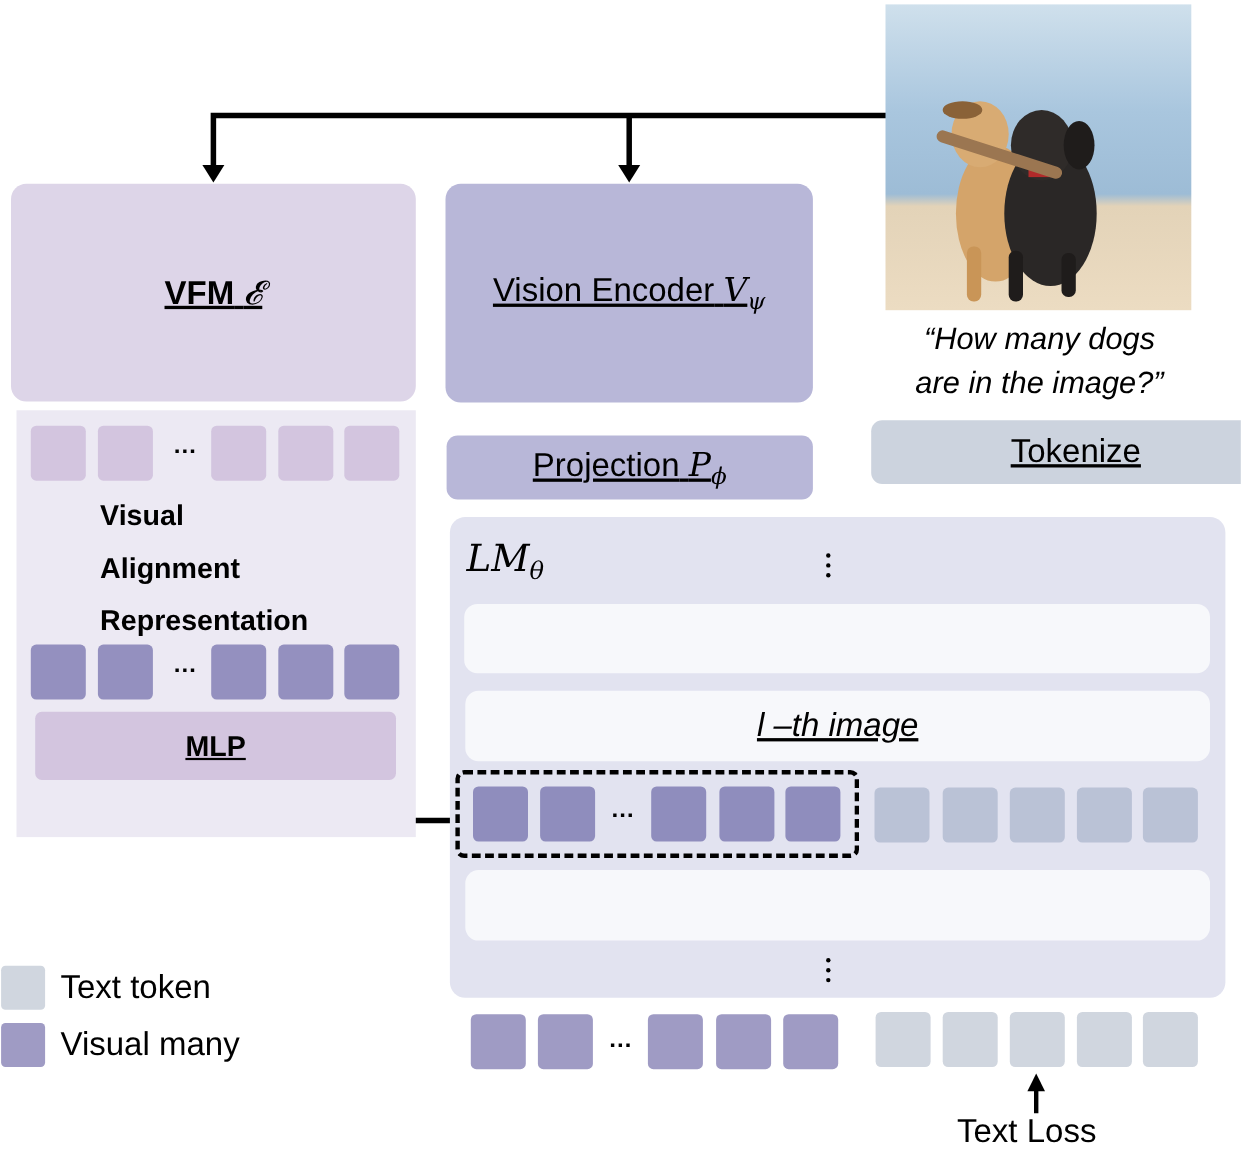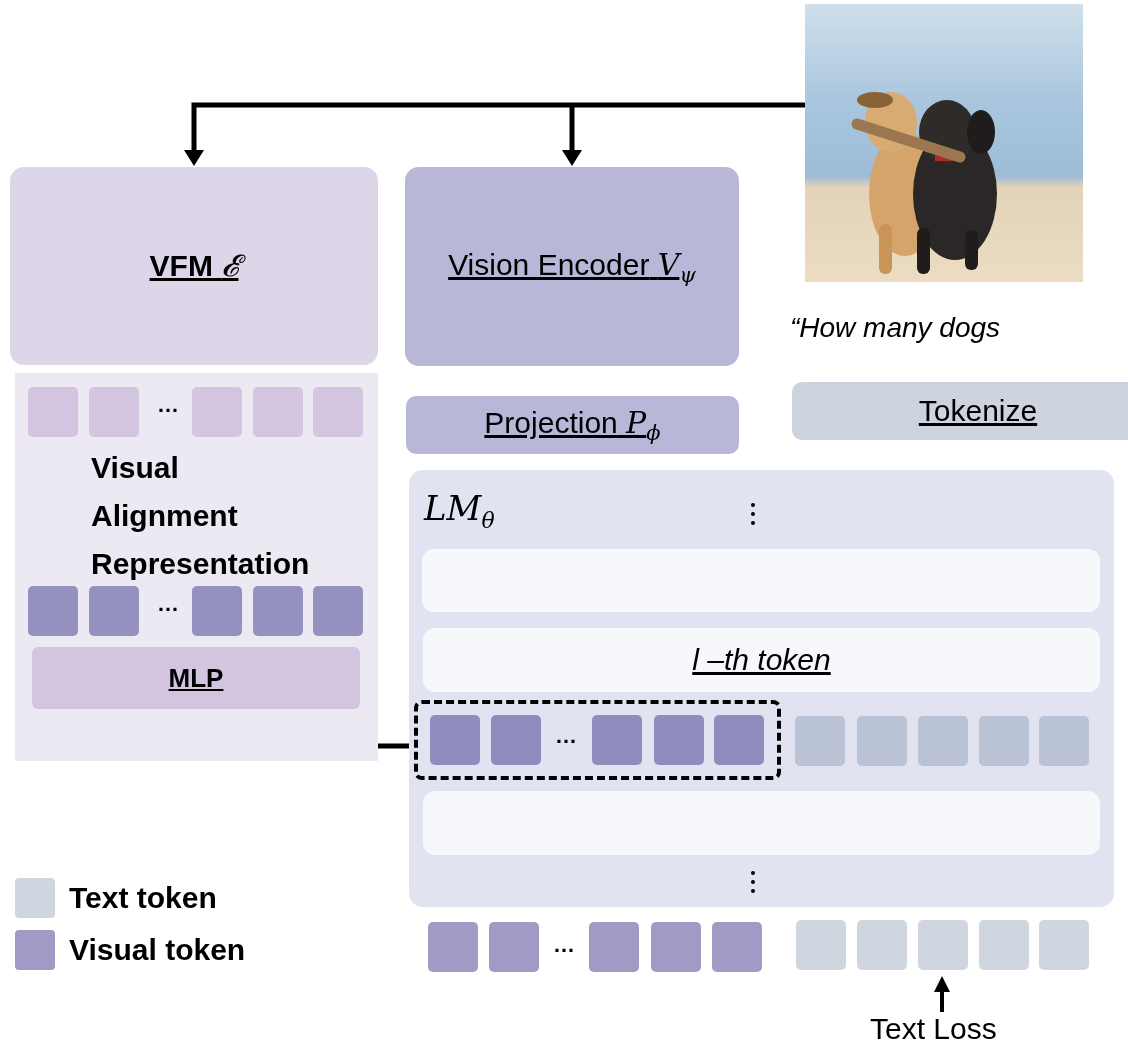--- a/index.html
+++ b/index.html
@@ -52,21 +52,21 @@
 
 <div class="abs" style="left:15px;top:373px;width:363px;height:388px;background:#ece9f3;"></div>
 
 <div class="tok" style="left:28px;top:387px;height:50px;background:#d3c5df;"></div>
 <div class="tok" style="left:89px;top:387px;height:50px;background:#d3c5df;"></div>
 <div class="dots" style="left:157px;top:392px;">…</div>
 <div class="tok" style="left:192px;top:387px;height:50px;background:#d3c5df;"></div>
 <div class="tok" style="left:253px;top:387px;height:50px;background:#d3c5df;"></div>
 <div class="tok" style="left:313px;top:387px;height:50px;background:#d3c5df;"></div>
 
-<div class="abs" style="left:91px;top:444px;font-size:30px;font-weight:bold;line-height:48px;">
+<div class="abs" style="left:91px;top:444px;font-size:26px;font-weight:bold;line-height:48px;">
   <div>Visual</div>
   <div>Alignment</div>
   <div>Representation</div>
 </div>
 
 <div class="tok" style="left:28px;top:586px;height:50px;background:#9490bf;"></div>
 <div class="tok" style="left:89px;top:586px;height:50px;background:#9490bf;"></div>
 <div class="dots" style="left:157px;top:591px;">…</div>
 <div class="tok" style="left:192px;top:586px;height:50px;background:#9490bf;"></div>
 <div class="tok" style="left:253px;top:586px;height:50px;background:#9490bf;"></div>
@@ -100,22 +100,23 @@
     <ellipse cx="142" cy="128" rx="28" ry="32" fill="#2f2b29"></ellipse>
     <ellipse cx="176" cy="128" rx="14" ry="22" fill="#1f1c1b"></ellipse>
     <rect x="130" y="150" width="28" height="7" fill="#b12a2a"></rect>
     <line x1="52" y1="120" x2="155" y2="153" stroke="#9b7651" stroke-width="11" stroke-linecap="round"></line>
     <rect x="74" y="220" width="13" height="50" rx="6" fill="#c99557"></rect>
     <rect x="112" y="224" width="13" height="46" rx="6" fill="#1f1c1b"></rect>
     <rect x="160" y="226" width="13" height="40" rx="6" fill="#1f1c1b"></rect>
   </svg>
 </div>
 
-<div class="abs" style="left:790px;top:288px;width:310px;font-size:28px;font-style:italic;line-height:40px;margin-top:20px;">
+<div class="abs" style="left:790px;top:288px;width:310px;text-align:center;font-size:28px;font-style:italic;line-height:40px;">
   <div>“How many dogs</div>
+  <div>are in the image?”</div>
 </div>
 
 <div class="rbox center" style="left:756px;top:382px;width:372px;height:58px;background:#ccd3de;border-radius:10px;margin-left:36px;">
   <span style="font-size:30px;">Tokenize</span>
 </div>
 
 <div class="rbox" style="left:409px;top:470px;width:705px;height:437px;background:#e2e3f0;"></div>
 
 <div class="abs" style="left:424px;top:488px;font-size:34px;">
   <span class="math">LM</span><sub class="math" style="font-size:22px;">θ</sub>
@@ -123,21 +124,21 @@
 
 <div class="vdots" style="left:751px;top:503px;">
     <span></span>
     <span></span>
     <span></span>
   </div>
 
 <div class="rbox" style="left:422px;top:549px;width:678px;height:63px;background:#f7f8fb;border-radius:12px;"></div>
 
 <div class="rbox center" style="left:423px;top:628px;width:677px;height:64px;background:#f7f8fb;border-radius:12px;">
-  <span style="font-size:30px;font-style:italic;">l –th token</span>
+  <span style="font-size:30px;font-style:italic;">l –th image</span>
 </div>
 
 <div class="abs" style="left:414px;top:700px;width:359px;height:72px;border:4px dashed #000;border-radius:8px;"></div>
 
 <div class="tok" style="left:430px;top:715px;height:50px;background:#8f8dbd;"></div>
 <div class="tok" style="left:491px;top:715px;height:50px;background:#8f8dbd;"></div>
 <div class="dots" style="left:555px;top:723px;">…</div>
 <div class="tok" style="left:592px;top:715px;height:50px;background:#8f8dbd;"></div>
 <div class="tok" style="left:654px;top:715px;height:50px;background:#8f8dbd;"></div>
 <div class="tok" style="left:714px;top:715px;height:50px;background:#8f8dbd;"></div>
@@ -164,22 +165,22 @@
 <div class="tok" style="left:712px;top:922px;height:50px;background:#9f9bc4;"></div>
 
 <div class="tok" style="left:796px;top:920px;height:50px;background:#d0d6df;"></div>
 <div class="tok" style="left:857px;top:920px;height:50px;background:#d0d6df;"></div>
 <div class="tok" style="left:918px;top:920px;height:50px;background:#d0d6df;"></div>
 <div class="tok" style="left:979px;top:920px;height:50px;background:#d0d6df;"></div>
 <div class="tok" style="left:1039px;top:920px;height:50px;background:#d0d6df;"></div>
 
 <div class="abs" style="left:870px;top:1012px;font-size:30px;">Text Loss</div>
 
-<div class="abs" style="left:15px;top:875px;font-weight:bold;">
+<div class="abs" style="left:1px;top:875px;">
   <div style="display:flex;align-items:center;height:46px;">
     <span style="display:inline-block;width:40px;height:40px;border-radius:4px;background:#d0d6df;"></span>
     <span style="font-size:30px;margin-left:14px;">Text token</span>
   </div>
   <div style="display:flex;align-items:center;height:58px;">
     <span style="display:inline-block;width:40px;height:40px;border-radius:4px;background:#9f9bc4;"></span>
-    <span style="font-size:30px;margin-left:14px;">Visual token</span>
+    <span style="font-size:30px;margin-left:14px;">Visual many</span>
   </div>
 </div>
 
 </body></html>

